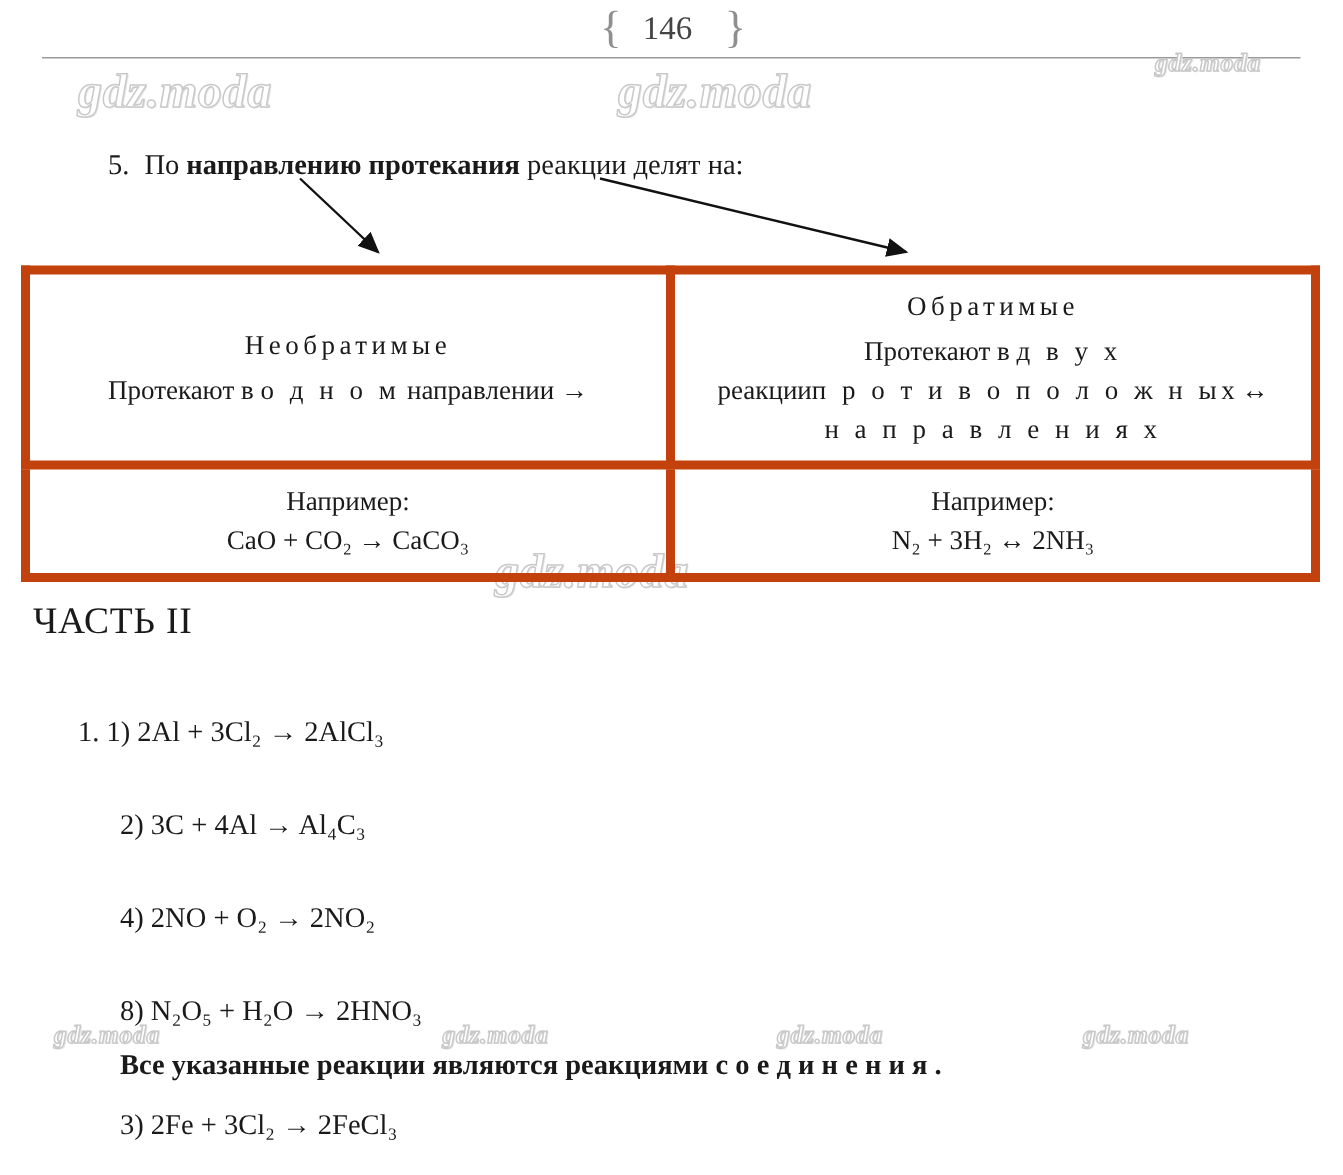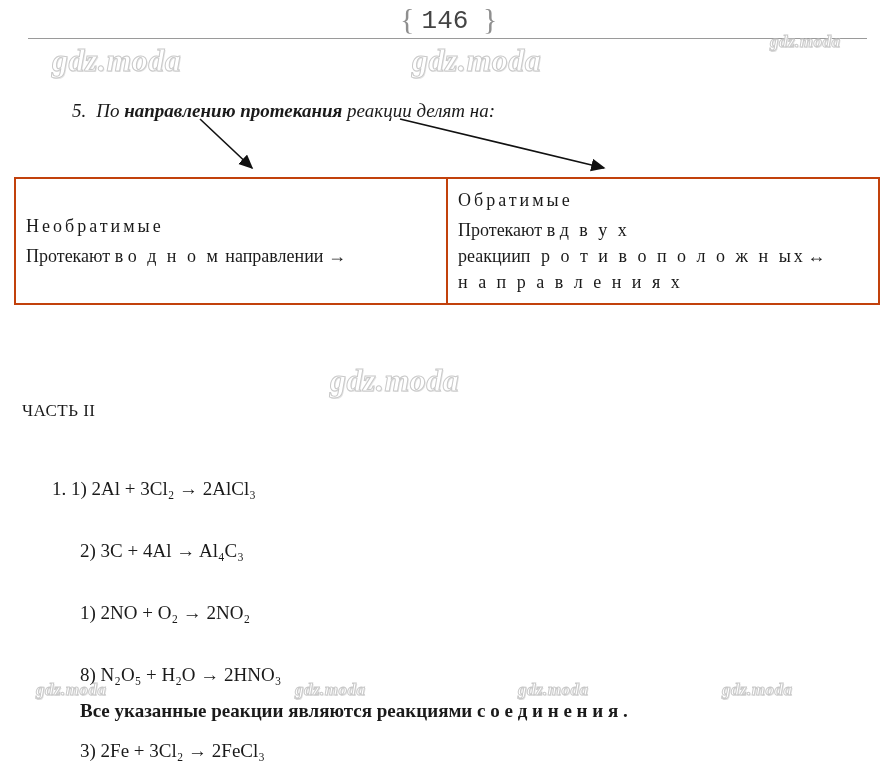--- a/index.html
+++ b/index.html
@@ -23,22 +23,22 @@
     left: 0;
     width: 895px;
     height: 46px;
   }
   .page-number-box {
     position: absolute;
     left: 405px;
     top: 6px;
     width: 80px;
     text-align: center;
-    font-size: 26px;
-    font-family: Liberation Mono, monospace;
+    font-size: 22px;
+    font-family: Liberation Serif, serif;
     color: #444;
   }
   .brace {
     position: absolute;
     top: 2px;
     font-size: 30px;
     color: #8f8f8f;
     font-family: "Liberation Serif", serif;
   }
   .brace.left { left: 400px; }
@@ -75,21 +75,20 @@
     left: 0;
     width: 895px;
   }
 
   .q5 {
     position: absolute;
     left: 72px;
     top: 54px;
     font-size: 19px;
     white-space: nowrap;
-    font-style: italic;
   }
   .q5 .num { margin-right: 10px; }
   .q5 b { font-weight: bold; }
 
   
   .arrow-svg {
     position: absolute;
     left: 0;
     top: 0;
     width: 895px;
@@ -100,23 +99,23 @@
   
   .tbl {
     position: absolute;
     left: 14px;
     top: 131px;
     width: 866px;
     border-collapse: collapse;
     table-layout: fixed;
   }
   .tbl td {
-    border: 2px solid #c2410c;
+    border: 6px solid #c2410c;
     vertical-align: middle;
-    text-align: left;
+    text-align: center;
     padding: 8px 10px;
     font-size: 18px;
     line-height: 1.45;
   }
   .cell-title {
     display: block;
     letter-spacing: 3px;
     font-weight: normal;
     margin-bottom: 4px;
   }
@@ -125,21 +124,21 @@
   }
   .row-top td { height: 96px; }
   .row-bot td { height: 52px; }
   .eq { white-space: nowrap; }
 
   
   .part2 {
     position: absolute;
     left: 22px;
     top: 355px;
-    font-size: 17px;
+    font-size: 25px;
     letter-spacing: 0.5px;
   }
 
   .lines {
     position: absolute;
     left: 52px;
     top: 392px;
     width: 820px;
     font-size: 19px;
   }
@@ -197,27 +196,37 @@
         <span>направлении →</span>
       </td>
       <td>
         <span class="cell-title">Обратимые</span>
         <span>Протекают в</span>
         <span class="spaced">д в у х</span><br>
         <span>реакции</span><span class="spaced">п р о т и в о п о л о ж н ы</span><span>х ↔</span><br>
         <span class="spaced">н а п р а в л е н и я х</span>
       </td>
     </tr>
+    <tr class="row-bot">
+      <td>
+        <span>Например:</span><br>
+        <span class="eq">CaO + CO₂ → CaCO₃</span>
+      </td>
+      <td>
+        <span>Например:</span><br>
+        <span class="eq">N₂ + 3H₂ ↔ 2NH₃</span>
+      </td>
+    </tr>
   </tbody>
     </table>
 
   <div class="part2">ЧАСТЬ II</div>
 
   <div class="lines" id="part2-lines">
       <div class="ln">1. 1) 2Al + 3Cl₂ → 2AlCl₃</div>
       <div class="ln indent">2) 3C + 4Al → Al₄C₃</div>
-      <div class="ln indent">1) 2NO + O₂ → 2NO₂</div>
+      <div class="ln indent">4) 2NO + O₂ → 2NO₂</div>
       <div class="ln indent">8) N₂O₅ + H₂O → 2HNO₃</div>
       <div class="ln indent" style="margin-top: 14px; font-weight: bold;">Все указанные реакции являются реакциями  с о е д и н е н и я .</div>
       <div class="ln indent" style="margin-top: 18px;">3) 2Fe + 3Cl₂ → 2FeCl₃</div>
     </div>
 
 </div>
 
 </body></html>

